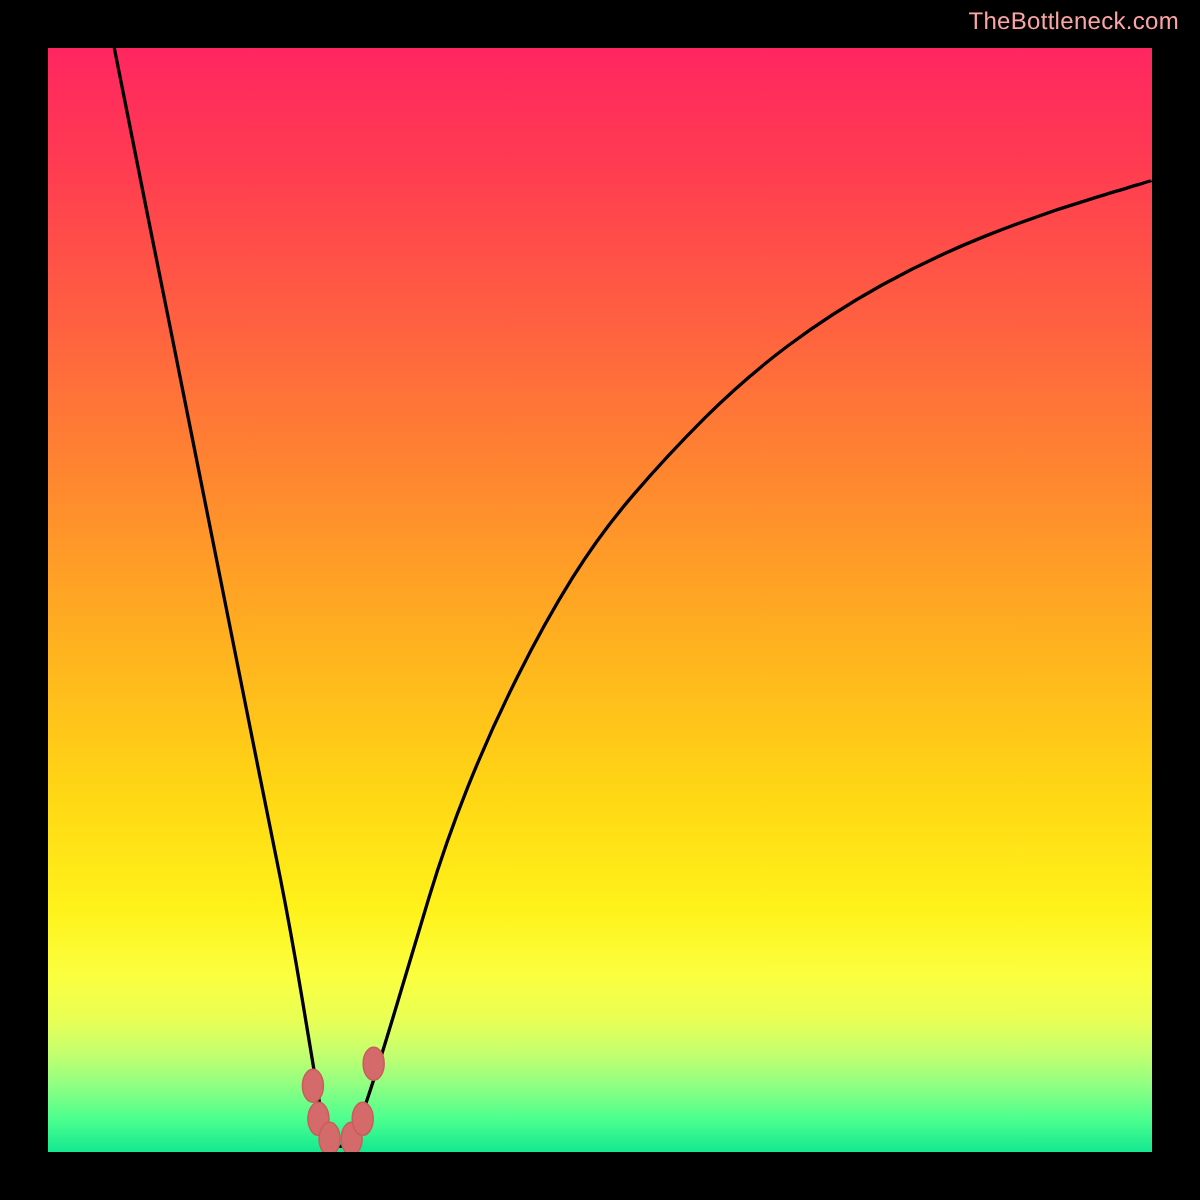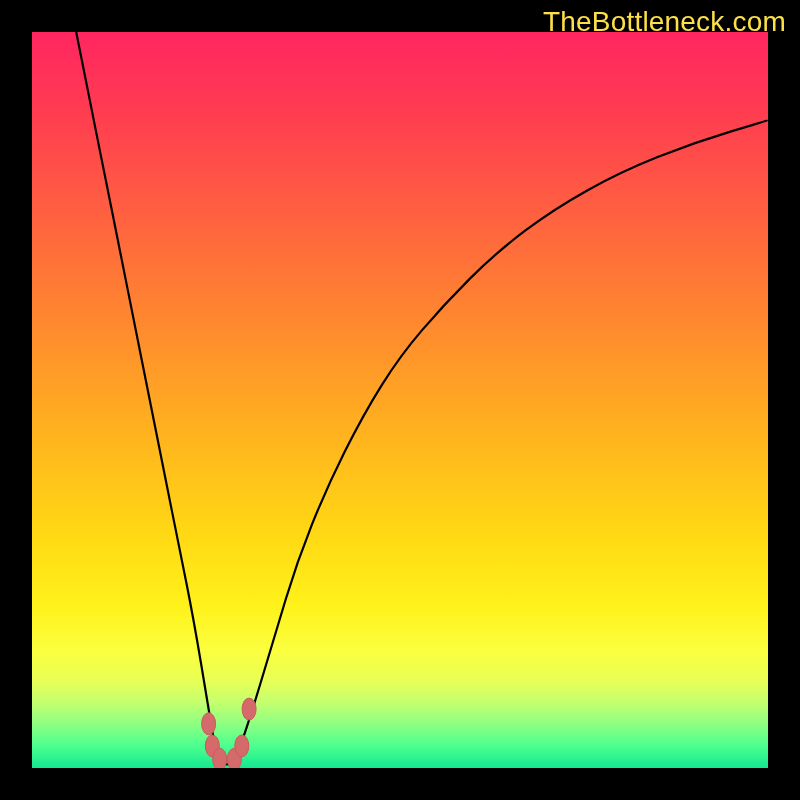--- a/index.html
+++ b/index.html
@@ -45,22 +45,22 @@
       #c5ff6e 91%,
       #8fff82 94%,
       #4cff8f 97%,
       #14e890 100%
     );
   }
   .watermark {
     position: absolute;
     top: 6px;
     right: 14px;
-    color: #fde047;
-    font-size: 28px;
+    color: #fca5a5;
+    font-size: 16px;
     font-weight: 400;
     letter-spacing: 0.2px;
     user-select: none;
   }
   svg.curves {
     position: absolute;
     inset: 0;
     width: 100%;
     height: 100%;
   }

